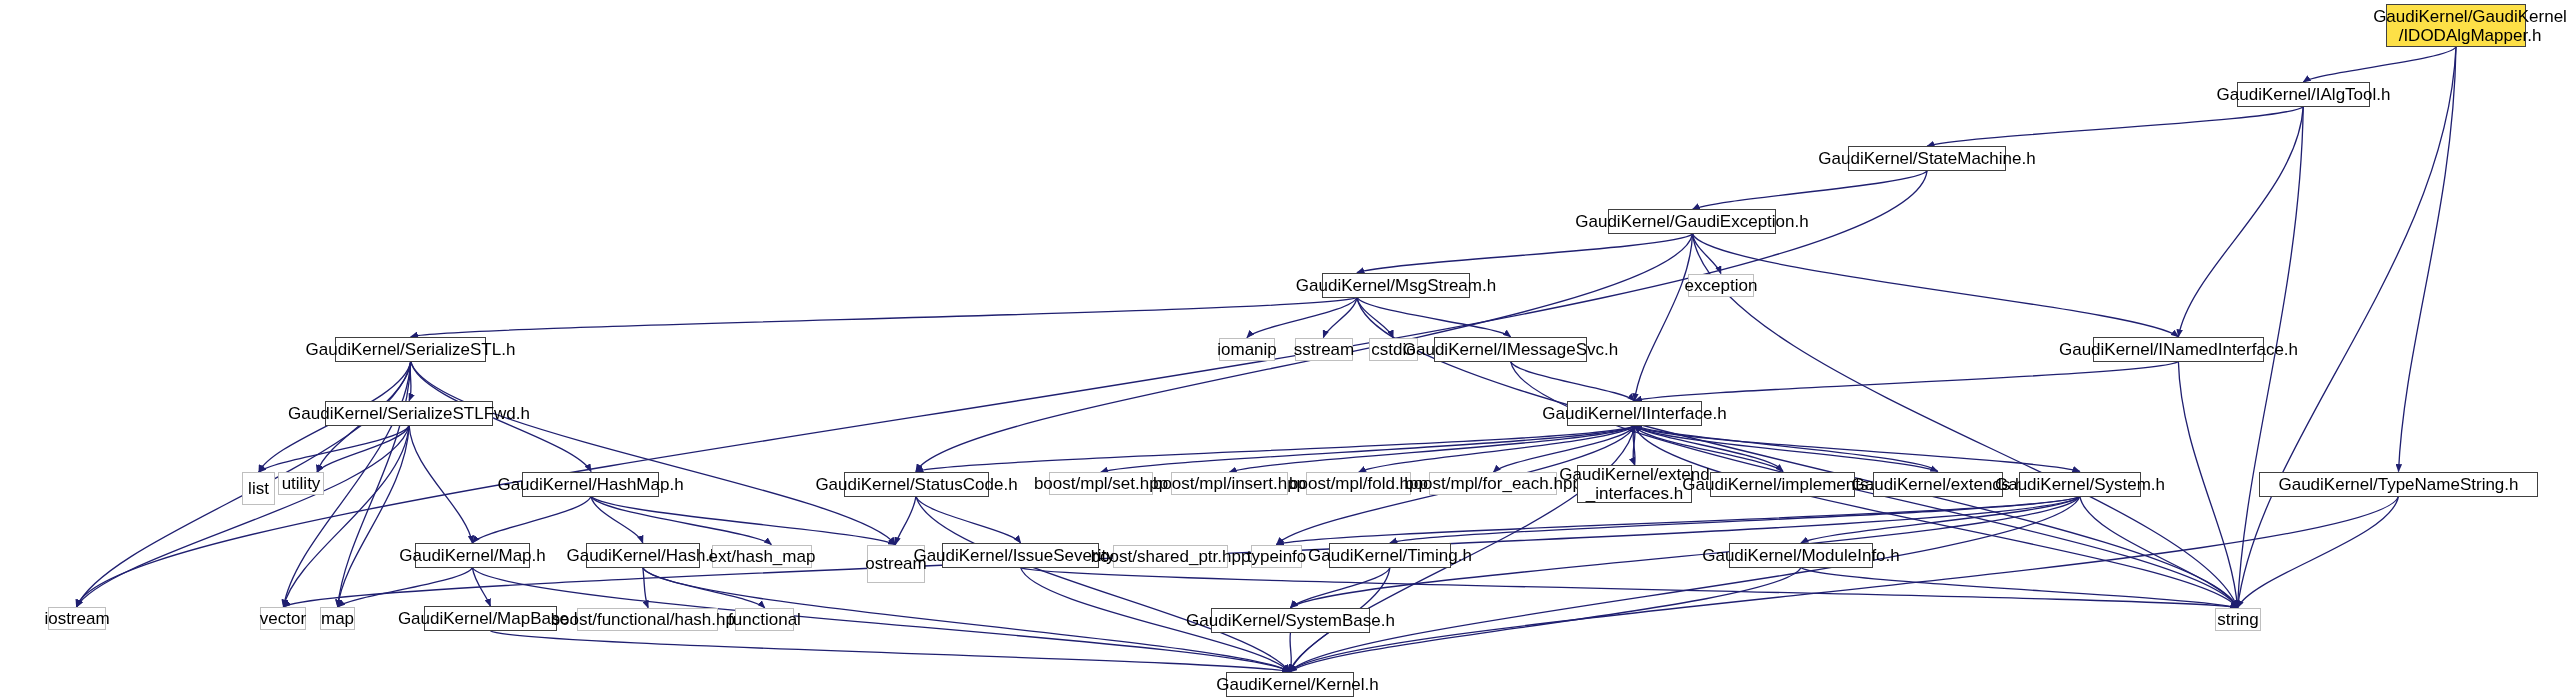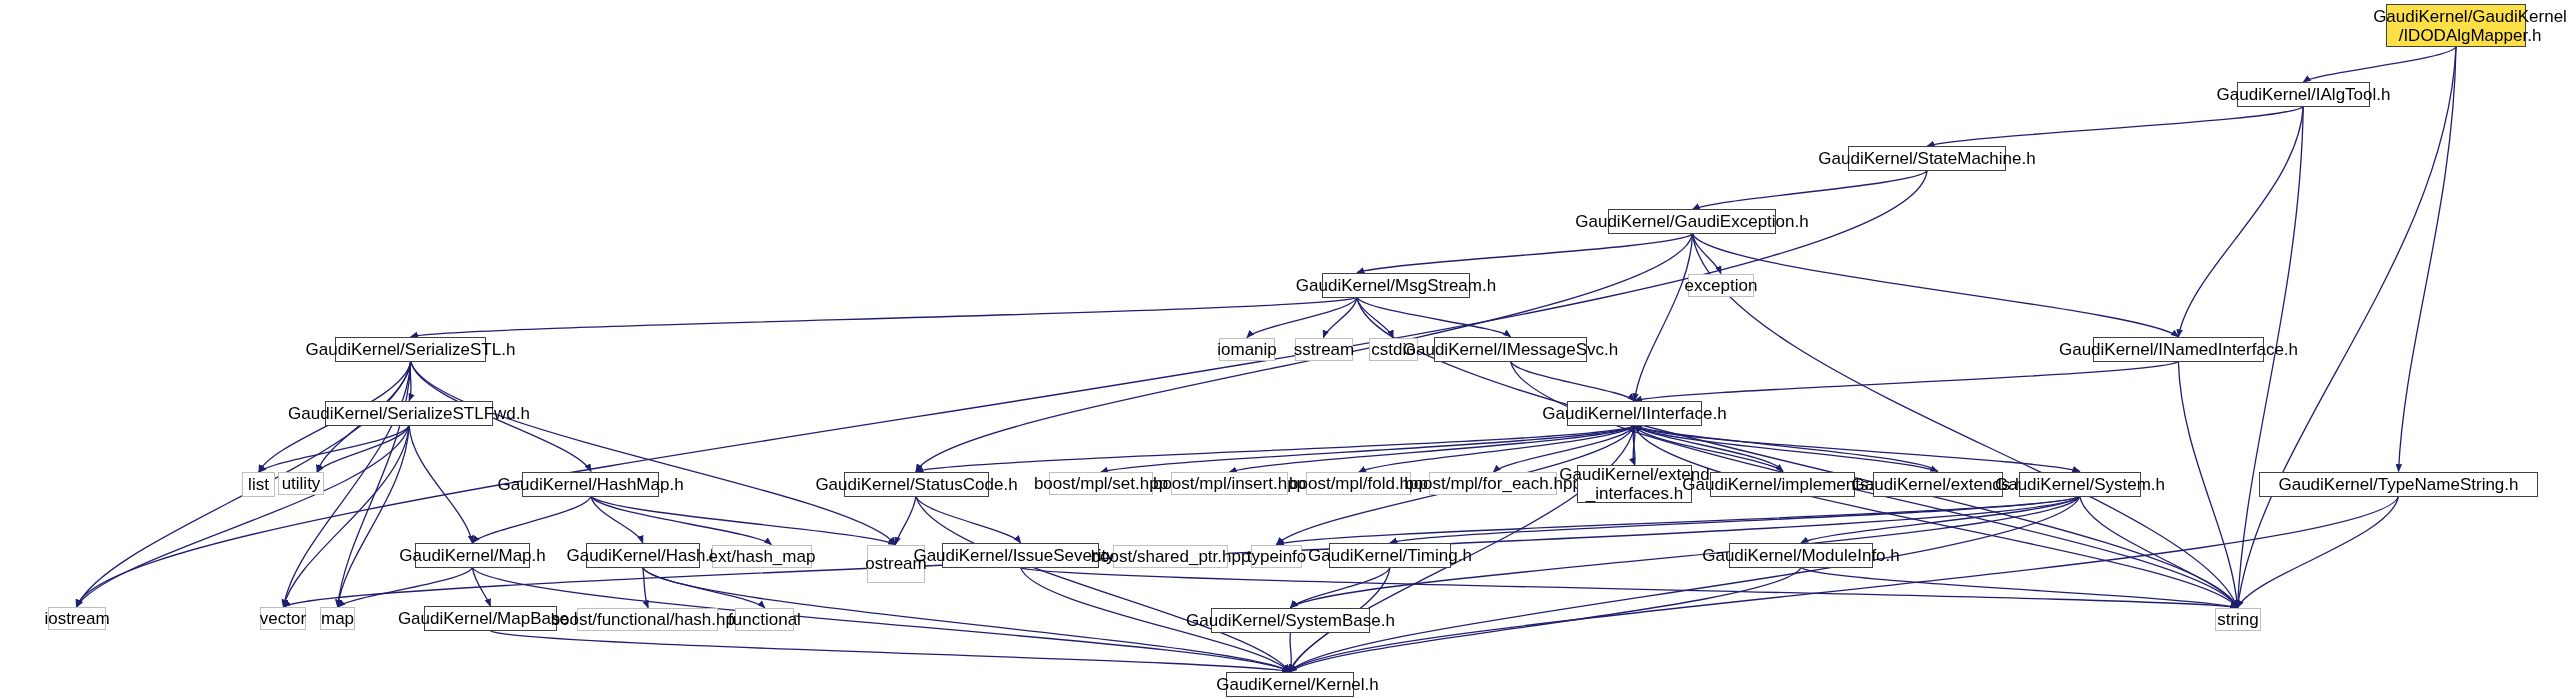--- a/index.html
+++ b/index.html
@@ -151,18 +151,18 @@
       <div class="node hdr" style="left: 1329px; top: 543px; width: 122px; height: 25px;">GaudiKernel/Timing.h</div>
       <div class="node hdr" style="left: 1729px; top: 543px; width: 144px; height: 25px;">GaudiKernel/ModuleInfo.h</div>
       <div class="node sys" style="left: 48px; top: 607px; width: 58px; height: 23px;">iostream</div>
       <div class="node sys" style="left: 260px; top: 607px; width: 46px; height: 23px;">vector</div>
       <div class="node sys" style="left: 320px; top: 607px; width: 35px; height: 23px;">map</div>
       <div class="node hdr" style="left: 424px; top: 606px; width: 133px; height: 25px;">GaudiKernel/MapBase.h</div>
       <div class="node sys" style="left: 577px; top: 608px; width: 141px; height: 23px;">boost/functional/hash.hpp</div>
       <div class="node sys" style="left: 735px; top: 608px; width: 59px; height: 23px;">functional</div>
       <div class="node hdr" style="left: 1211px; top: 608px; width: 159px; height: 25px;">GaudiKernel/SystemBase.h</div>
       <div class="node sys" style="left: 2215px; top: 608px; width: 46px; height: 23px;">string</div>
-      <div class="node sys" style="left: 242px; top: 472px; width: 33px; height: 25px;">list</div>
+      <div class="node sys" style="left: 242px; top: 472px; width: 33px; height: 33px;">list</div>
       <div class="node sys" style="left: 278px; top: 472px; width: 46px; height: 23px;">utility</div>
       <div class="node hdr" style="left: 1226px; top: 672px; width: 128px; height: 25px; padding-left: 15px;">GaudiKernel/Kernel.h</div>
     </div>
 </div>
 
 
 </body></html>

